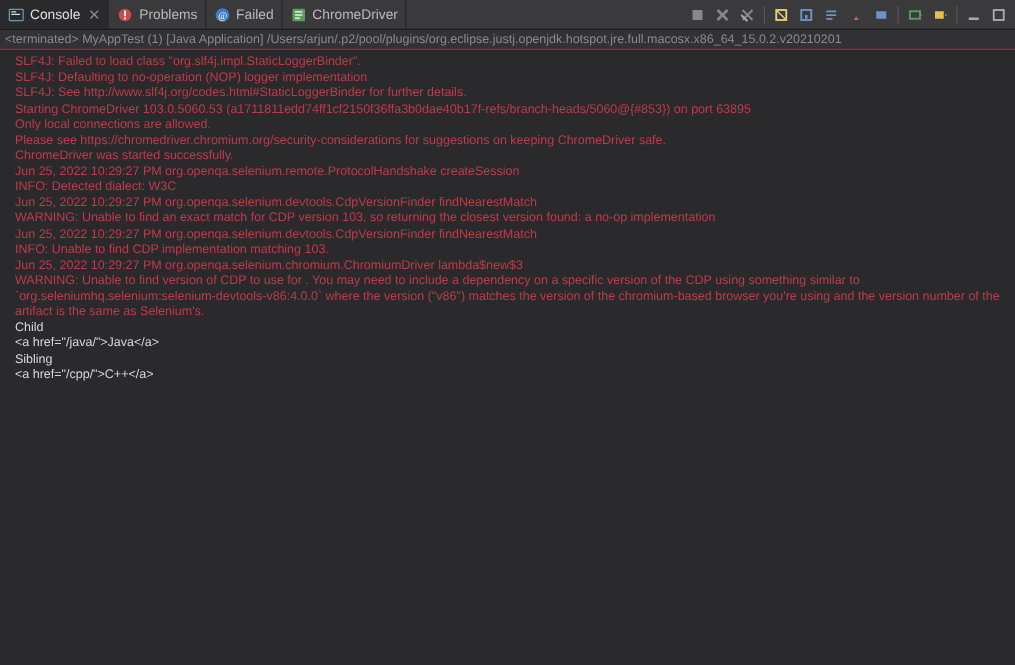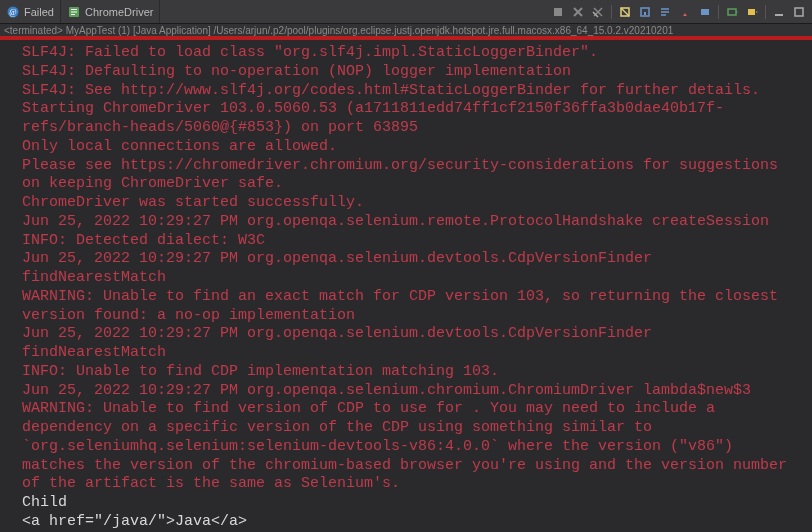--- a/index.html
+++ b/index.html
@@ -59,43 +59,65 @@
   .status-bar {
     display: flex;
     align-items: center;
     height: 16px;
     padding: 0 4px;
     background: #323235;
     color: #8a8a8a;
     font-size: 10px;
     white-space: nowrap;
     overflow: hidden;
-    border-bottom: 4px solid #b91c1c;
+    border-bottom: 1px solid #b91c1c;
   }
   .console {
-    padding: 4px 22px;
-    font-family: Liberation Mono, monospace;
-    font-size: 15px;
+    padding: 4px 12px;
+    font-family: Liberation Sans, sans-serif;
+    font-size: 10px;
     line-height: 1.25;
     white-space: pre-wrap;
     word-break: break-word;
     height: calc(100% - 40px);
     overflow: hidden;
     background: #2a2a2d;
   }
   .line { display: block; }
   .stderr { color: #bf3a4a; }
   .stdout { color: #d8d8d8; }
   svg { display: block; }
 </style>
 </head>
 <body>
 
 <div class="tab-bar">
   <div class="tabs">
+    <div class="tab active">
+      <span class="icon">
+        <svg width="14" height="14" viewBox="0 0 14 14">
+            <rect x="1" y="2" width="12" height="10" rx="1" fill="#6b95c9"></rect>
+            <rect x="2" y="3" width="10" height="8" fill="#2a2a2d"></rect>
+            <rect x="3" y="4" width="4" height="1" fill="#ddd"></rect>
+            <rect x="3" y="6" width="7" height="1" fill="#ddd"></rect>
+          </svg>
+      </span>
+      <span>Console</span>
+      <span class="close">✕</span>
+    </div>
+    <div class="tab">
+      <span class="icon">
+        <svg width="14" height="14" viewBox="0 0 14 14">
+            <circle cx="7" cy="7" r="5" fill="#c84d4d"></circle>
+            <rect x="6.3" y="3.5" width="1.4" height="4.5" fill="#fff"></rect>
+            <rect x="6.3" y="9" width="1.4" height="1.5" fill="#fff"></rect>
+          </svg>
+      </span>
+      <span>Problems</span>
+    </div>
     <div class="tab">
       <span class="icon">
         <svg width="14" height="14" viewBox="0 0 14 14">
             <circle cx="7" cy="7" r="5.5" fill="#3b7dc4"></circle>
             <text x="7" y="10" text-anchor="middle" font-size="8" font-family="serif" fill="#fff">@</text>
           </svg>
       </span>
       <span>Failed</span>
     </div>
     <div class="tab">

